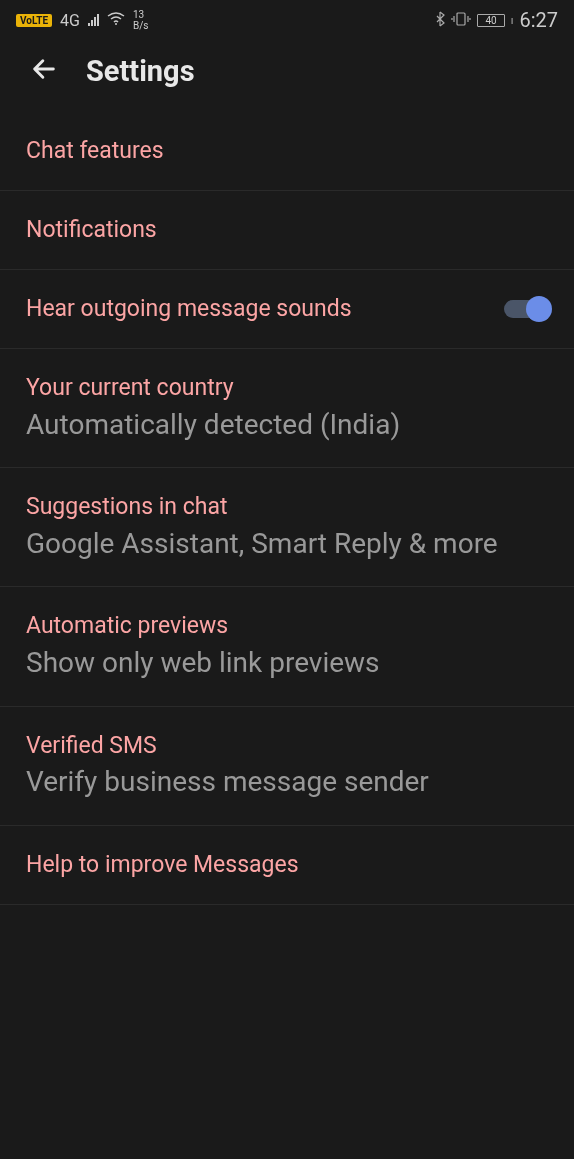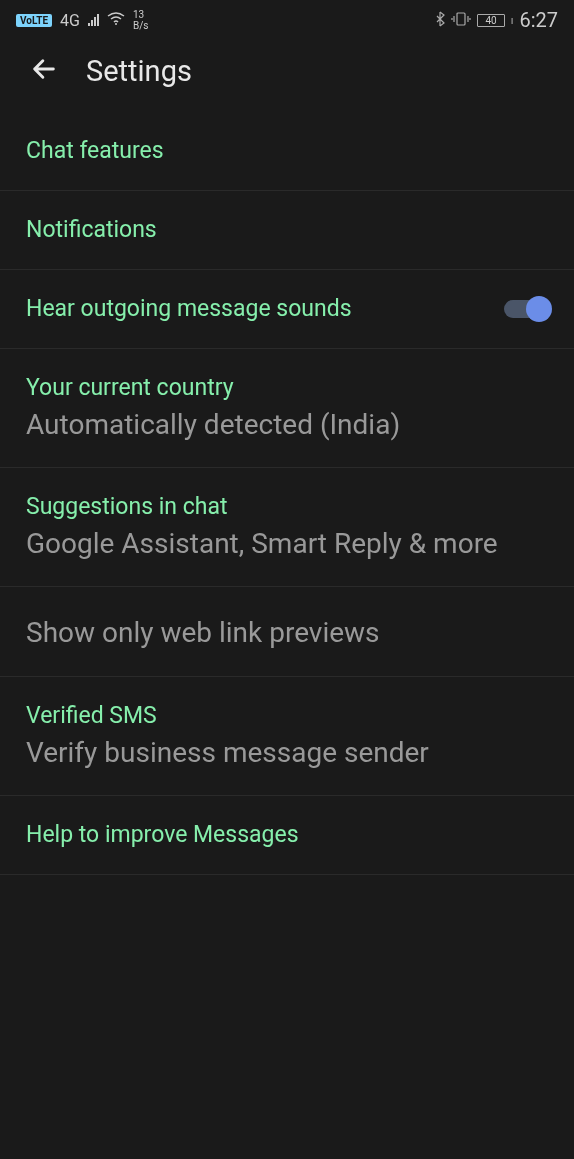--- a/index.html
+++ b/index.html
@@ -28,21 +28,21 @@
       display: flex;
       align-items: center;
       gap: 8px;
     }
     .status-right {
       display: flex;
       align-items: center;
       gap: 6px;
     }
     .volte-badge {
-      background: #7dd3fc;
+      background: #eab308;
       color: #1a1a1a;
       padding: 1px 4px;
       border-radius: 2px;
       font-size: 10px;
       font-weight: bold;
     }
     .signal-bars {
       display: flex;
       align-items: flex-end;
       gap: 1px;
@@ -79,39 +79,39 @@
       display: flex;
       align-items: center;
       gap: 28px;
       padding: 18px 24px 24px 30px;
     }
     .back-arrow {
       color: #e8e8e8;
     }
     .header-title {
       font-size: 29px;
-      font-weight: 400;
+      font-weight: 700;
       color: #e8e8e8;
     }
     .settings-list {
       border-top: 0px;
     }
     .setting-item {
       padding: 24px 26px;
       border-bottom: 1px solid #2a2a2a;
       display: flex;
       justify-content: space-between;
       align-items: center;
     }
     .setting-text {
       flex: 1;
     }
     .setting-title {
       font-size: 23px;
-      color: #86efac;
+      color: #fca5a5;
       line-height: 1.3;
     }
     .setting-subtitle {
       font-size: 28px;
       color: #999999;
       margin-top: 4px;
       line-height: 1.3;
     }
     .toggle {
       width: 44px;
@@ -228,20 +228,21 @@
 
   <div class="setting-item">
     <div class="setting-text">
       <div class="setting-title">Suggestions in chat</div>
       <div class="setting-subtitle">Google Assistant, Smart Reply &amp; more</div>
     </div>
   </div>
 
   <div class="setting-item">
     <div class="setting-text">
+      <div class="setting-title">Automatic previews</div>
       <div class="setting-subtitle">Show only web link previews</div>
     </div>
   </div>
 
   <div class="setting-item">
     <div class="setting-text">
       <div class="setting-title">Verified SMS</div>
       <div class="setting-subtitle">Verify business message sender</div>
     </div>
   </div>

